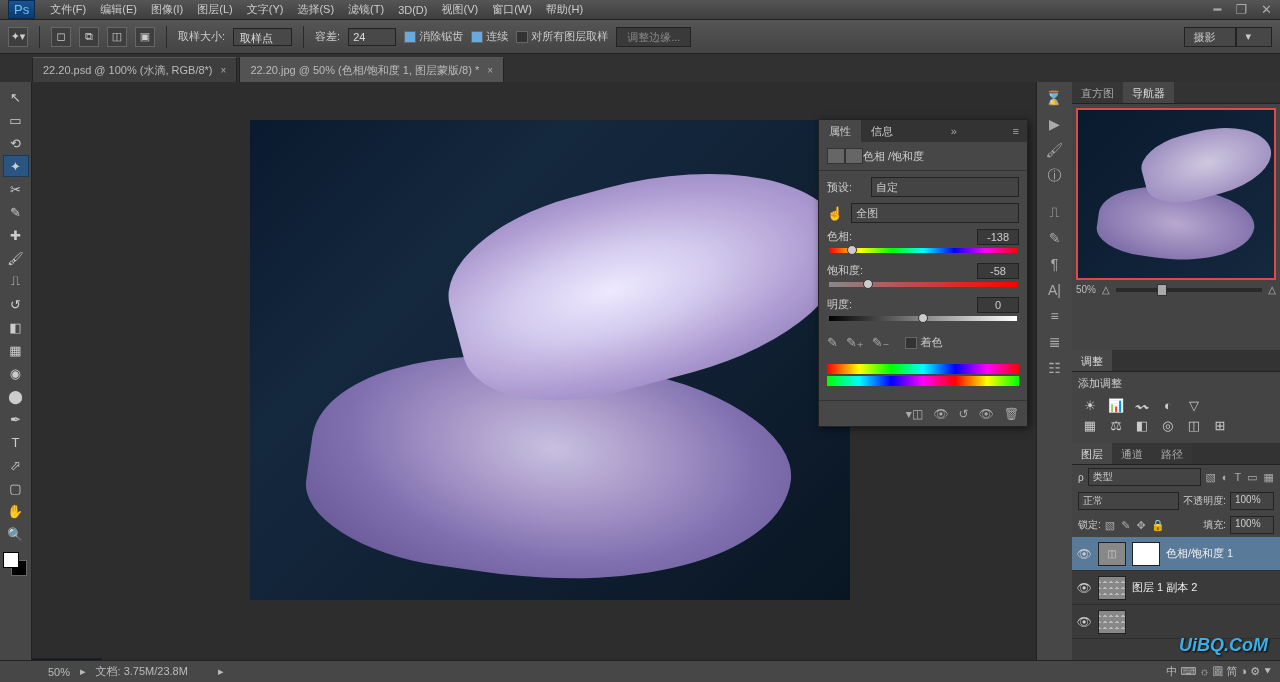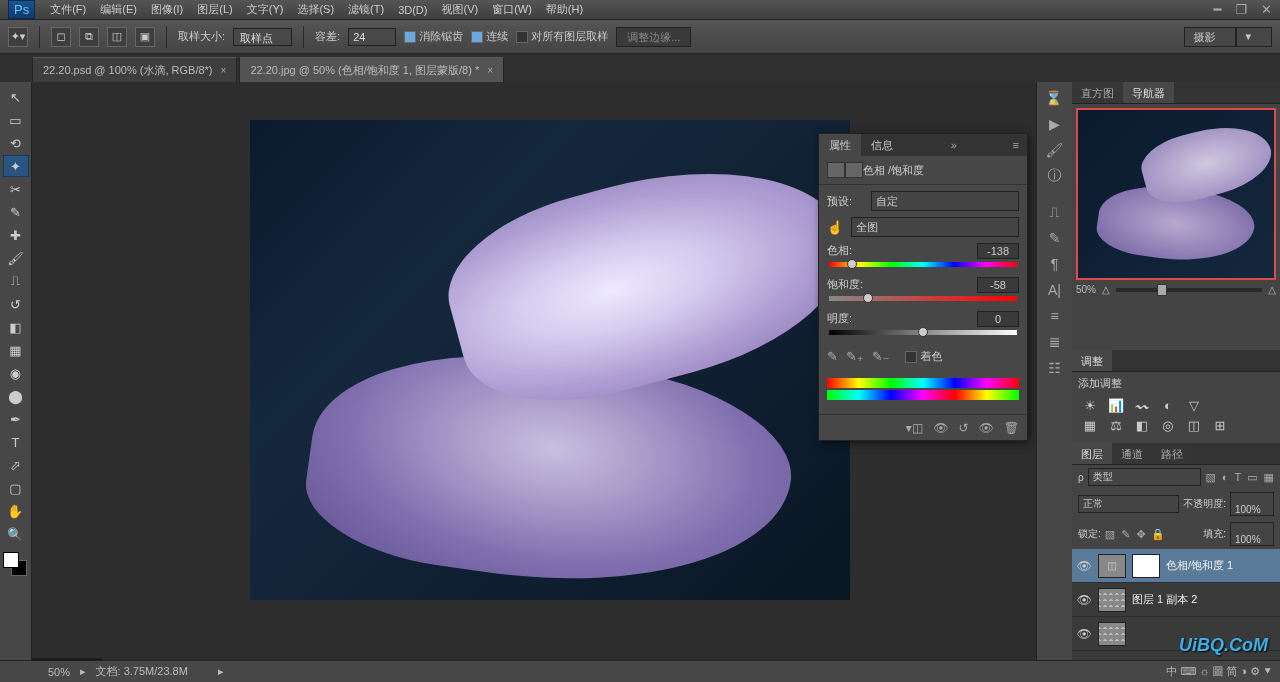--- a/index.html
+++ b/index.html
@@ -47,31 +47,31 @@
 .nav-zoom{display:flex;align-items:center;gap:6px;margin-top:4px;font-size:10px;color:#bbb}
 .nav-slider{flex:1;height:4px;background:#2a2a2a;position:relative}
 .nav-slider::after{content:"";position:absolute;left:28%;top:-4px;width:8px;height:10px;background:#aaa;border:1px solid #333}
 .adj-panel{background:#444;padding:4px 6px 8px}
 .adj-title{font-size:11px;color:#ccc;margin-bottom:4px}
 .adj-icons{display:flex;gap:6px;flex-wrap:wrap;padding:2px}
 .adj-icon{width:20px;height:16px;color:#ccc;font-size:13px;display:flex;align-items:center;justify-content:center}
 .layers-panel{flex:1;background:#3e3e3e;display:flex;flex-direction:column}
 .lp-row{display:flex;align-items:center;padding:3px 6px;gap:4px;background:#444;font-size:10px}
 .lp-select{background:#444;border:1px solid #222;color:#ccc;font-size:10px;padding:1px 4px;height:18px;flex:1}
-.lp-val{background:#444;border:1px solid #222;color:#ccc;font-size:10px;padding:11px 4px;width:44px;height:18px}
+.lp-val{background:#444;border:1px solid #222;color:#ccc;font-size:10px;padding:1px 4px;width:44px;height:18px}
 .lp-icons{display:flex;gap:6px;color:#aaa;font-size:11px}
 .layer-list{flex:1;overflow:auto;background:#3a3a3a}
 .layer-row{display:flex;align-items:center;height:34px;border-bottom:1px solid #2e2e2e;padding:0 4px;gap:6px}
 .layer-row.sel{background:#5a7a9a}
 .eye{width:16px;text-align:center;color:#ccc;font-size:12px}
 .layer-thumb{width:28px;height:24px;background:#888;border:1px solid #222;background-image:linear-gradient(45deg,#bbb 25%,transparent 25%),linear-gradient(-45deg,#bbb 25%,transparent 25%);background-size:6px 6px}
 .layer-thumb.mask{background:#fff}
 .layer-thumb.adj{background:#888;display:flex;align-items:center;justify-content:center;font-size:10px}
 .layer-name{font-size:11px;color:#eee;flex:1}
-.props-panel{position:absolute;left:786px;top:51px;width:210px;background:#474747;border:1px solid #222;box-shadow:2px 2px 8px rgba(0,0,0,0.5);z-index:10}
+.props-panel{position:absolute;left:786px;top:37px;width:210px;background:#474747;border:1px solid #222;box-shadow:2px 2px 8px rgba(0,0,0,0.5);z-index:10}
 .props-tabs{height:22px;background:#333;display:flex;align-items:center}
 .props-tab{padding:4px 10px;font-size:11px}
 .props-tab.active{background:#474747}
 .props-pop{margin-left:auto;padding:0 8px;color:#aaa;font-size:11px}
 .props-header{display:flex;align-items:center;padding:6px 8px;border-bottom:1px solid #333}
 .props-hicon{width:18px;height:16px;background:#666;border:1px solid #333}
 .props-body{padding:6px 8px}
 .props-row{display:flex;align-items:center;gap:8px;margin-bottom:6px}
 .props-lbl{font-size:11px;color:#ccc;min-width:36px}
 .props-select{flex:1;background:#444;border:1px solid #222;color:#ccc;font-size:11px;padding:2px 4px;height:20px}

